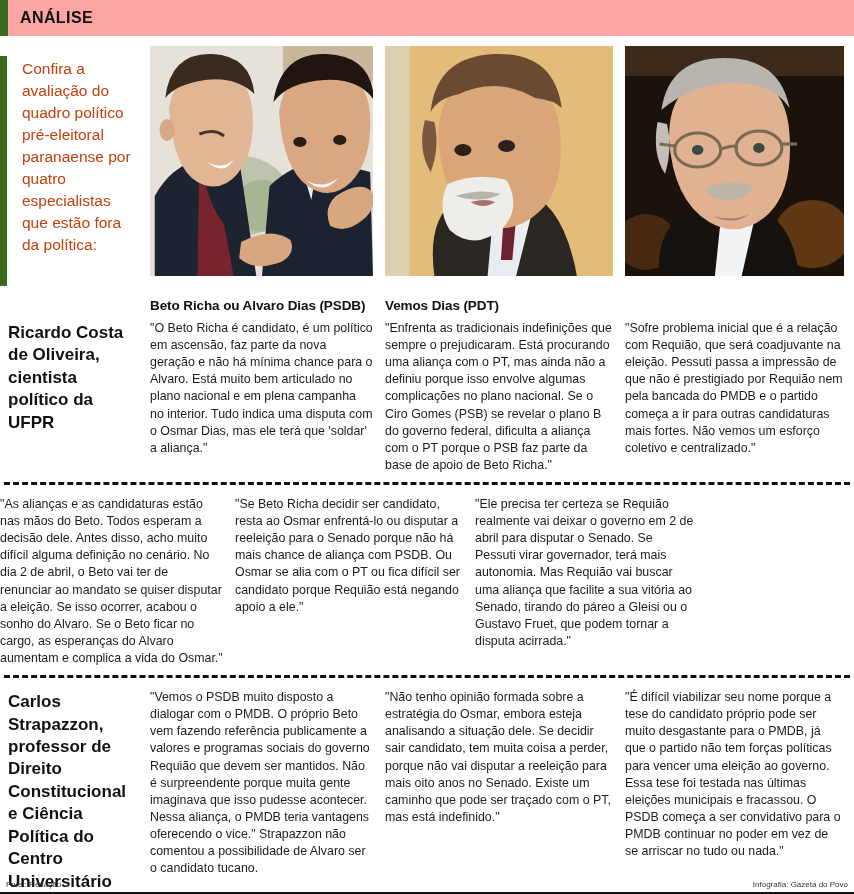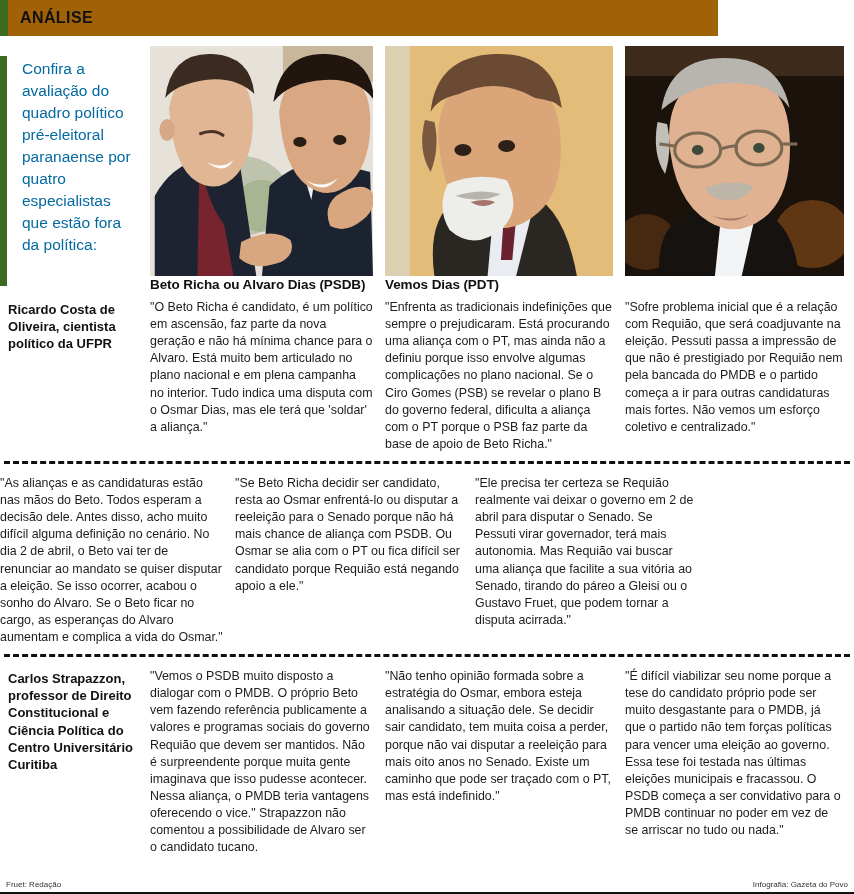--- a/index.html
+++ b/index.html
@@ -13,23 +13,23 @@
     height: 894px;
     font-family: "Liberation Sans", "DejaVu Sans", sans-serif;
     color: #1a1a1a;
     overflow: hidden;
     position: relative;
   }
 
   
   .header-band {
     position: relative;
-    width: 718px;
+    width: 854px;
     height: 36px;
-    background: #a16207;
+    background: #fca5a5;
     display: flex;
     align-items: center;
   }
   .header-accent {
     width: 8px;
     height: 36px;
     background: #3a6b1e;
     flex: 0 0 8px;
   }
   .header-title {
@@ -71,60 +71,60 @@
   .intro-bar {
     position: absolute;
     left: 0; top: 10px;
     width: 7px;
     height: 230px;
     background: #3a6b1e;
   }
   .intro-text {
     font-size: 15.5px;
     line-height: 1.42;
-    color: #0369a1;
+    color: #c2410c;
     padding-left: 14px;
     padding-top: 2px;
   }
 
   
   .photo-row { padding-top: 10px; }
   .photo {
     width: 100%;
     height: 230px;
     position: relative;
     overflow: hidden;
   }
   .photo-1 { background: linear-gradient(160deg,#e8e4dc 0%, #ded8cc 40%, #bfb49c 100%); }
   .photo-2 { background: linear-gradient(155deg,#e8c98b 0%, #e2bb72 45%, #c79a52 100%); }
   .photo-3 { background: linear-gradient(150deg,#3a2a1c 0%, #241a12 45%, #120d09 100%); }
 
   
   .ph-svg { position: absolute; inset: 0; width: 100%; height: 100%; display:block; }
 
   
-  .cand-row { padding-top: 1px; padding-bottom: 4px; }
+  .cand-row { padding-top: 22px; padding-bottom: 4px; }
   .cand-name {
     font-size: 13.5px;
     font-weight: bold;
     color: #111111;
     letter-spacing: -0.1px;
   }
   .cand-name.indent { padding-left: 6px; }
   .sep-inner {
     width: 846px;
     margin-left: 4px;
     height: 0;
     border-top: 3px dashed #111111;
   }
   .sep-block { padding: 8px 0 8px 0; }
 
   
   .expert-name {
-    font-size: 13px;
+    font-size: 17px;
     font-weight: bold;
     line-height: 1.32;
     color: #111111;
     padding-top: 2px;
   }
   .quote {
     font-size: 12.4px;
     line-height: 1.38;
     color: #1c1c1c;
     text-align: left;

